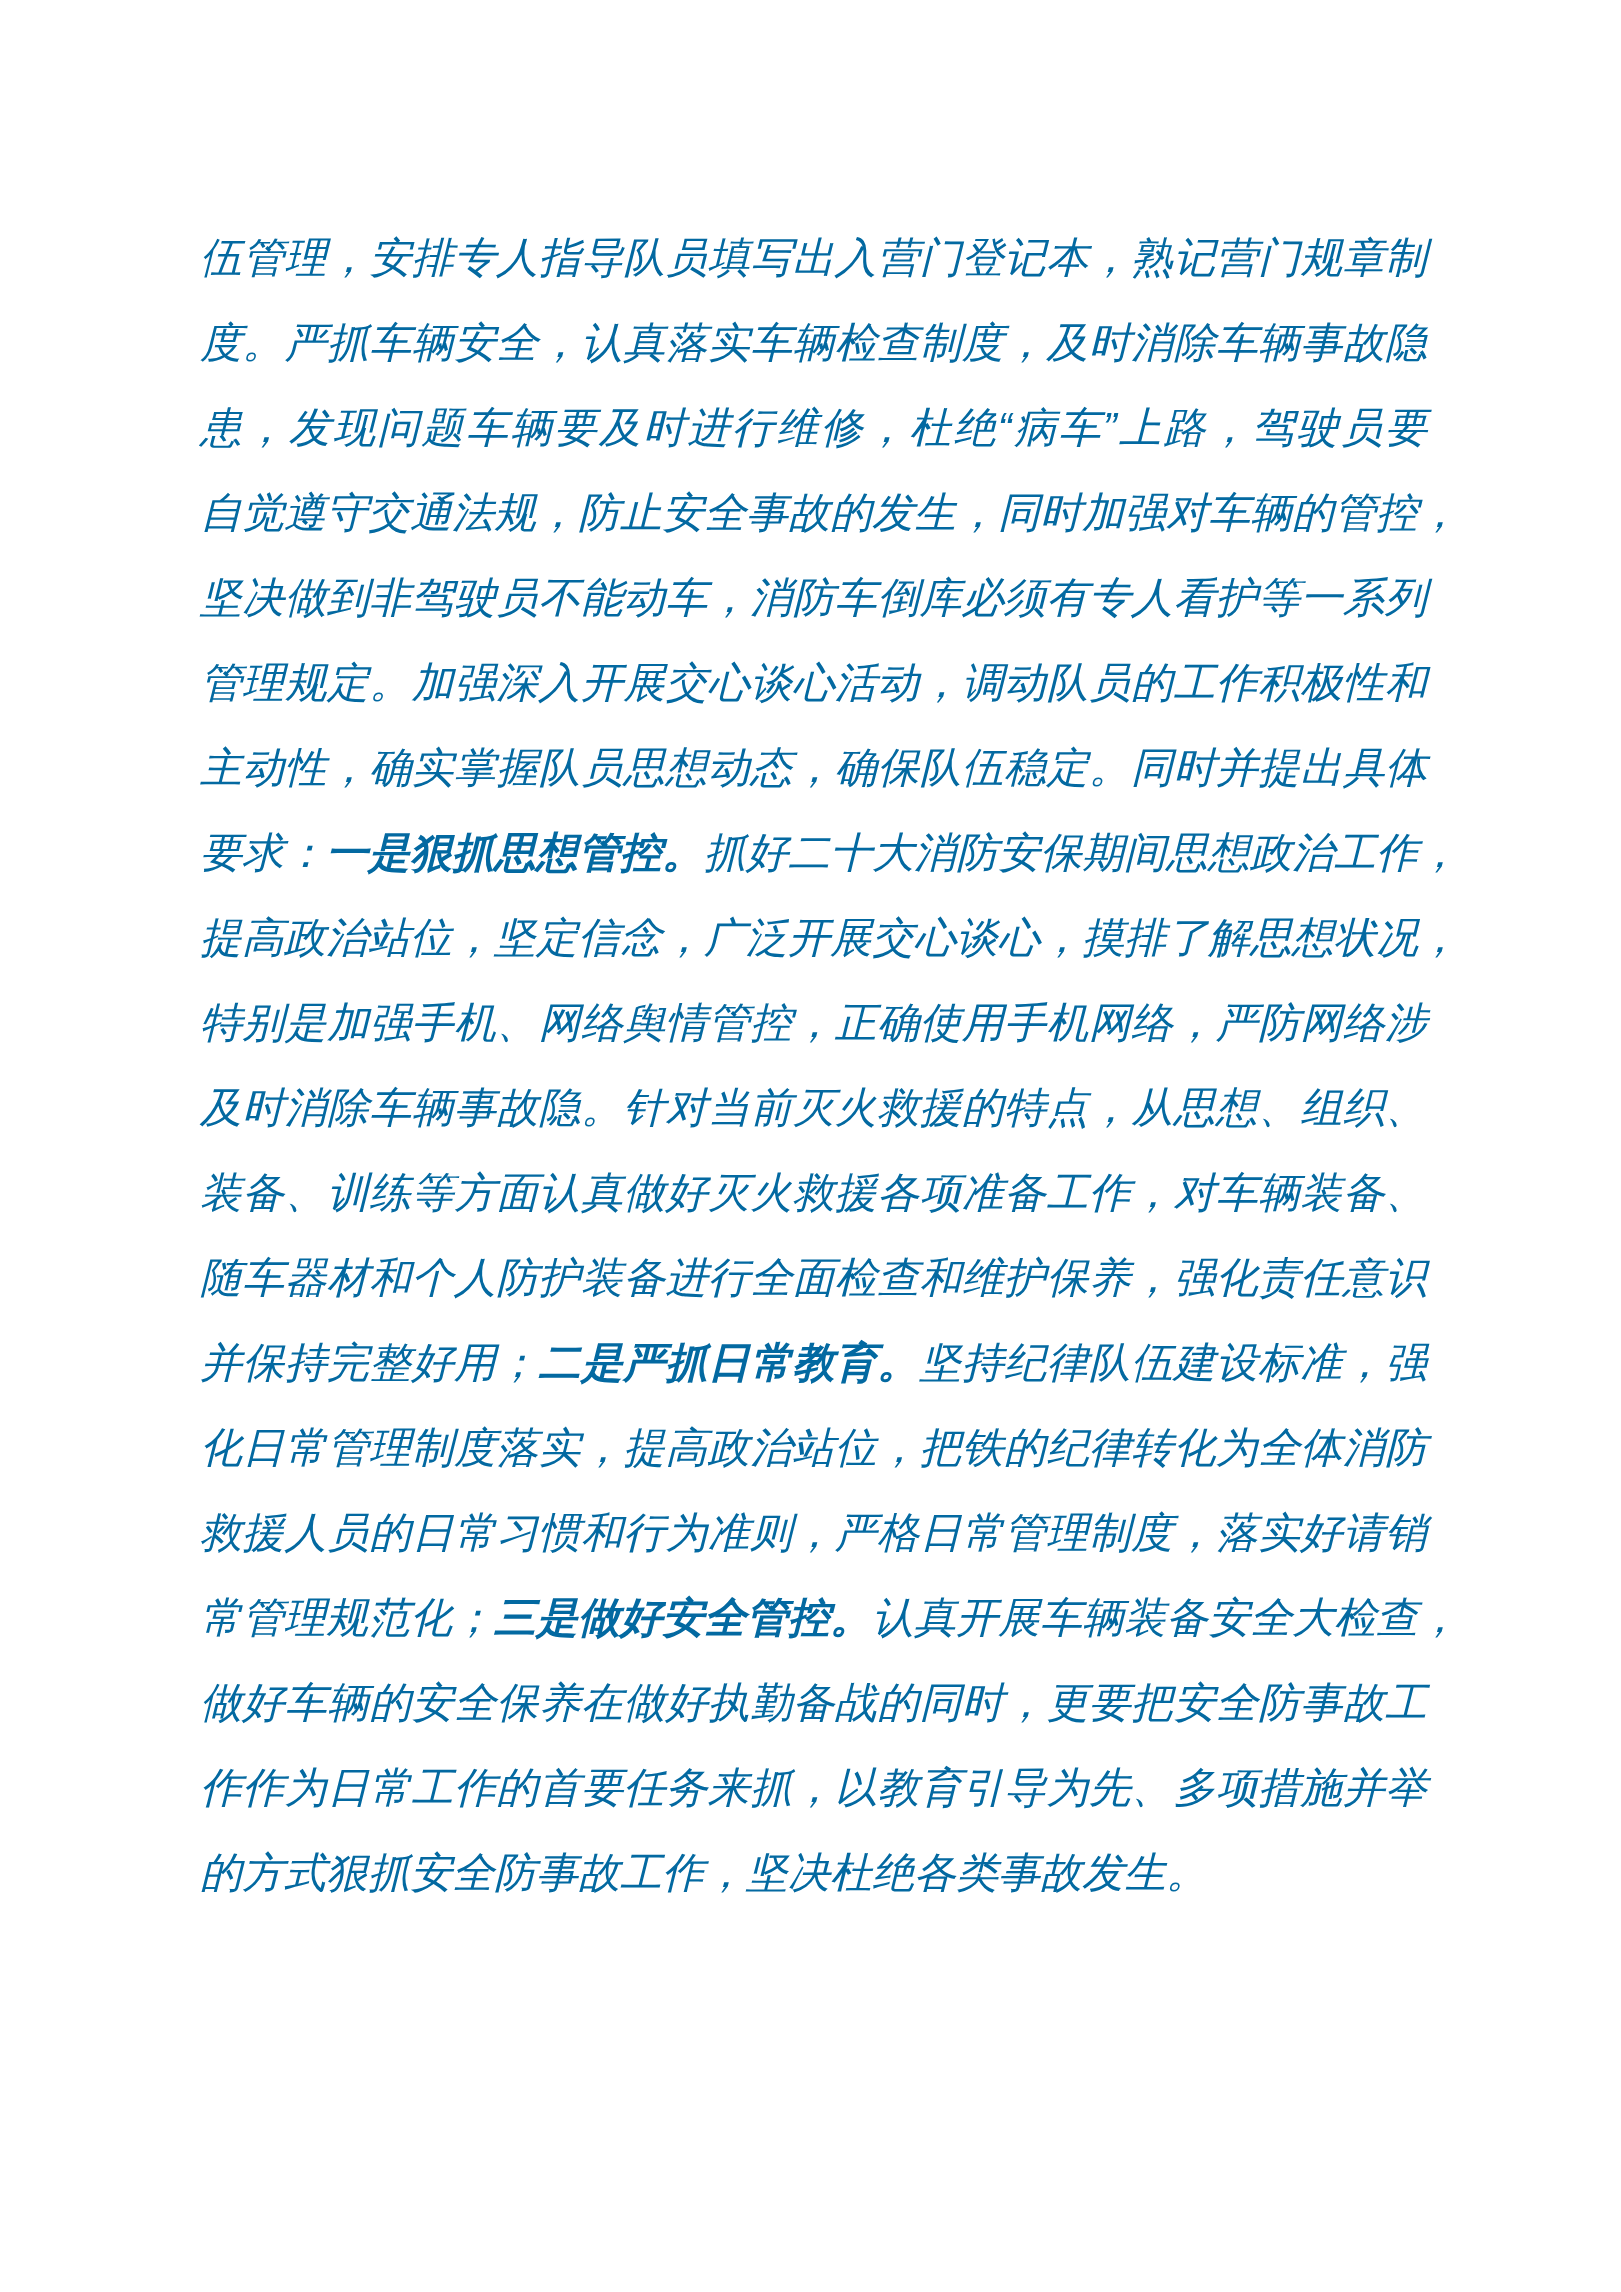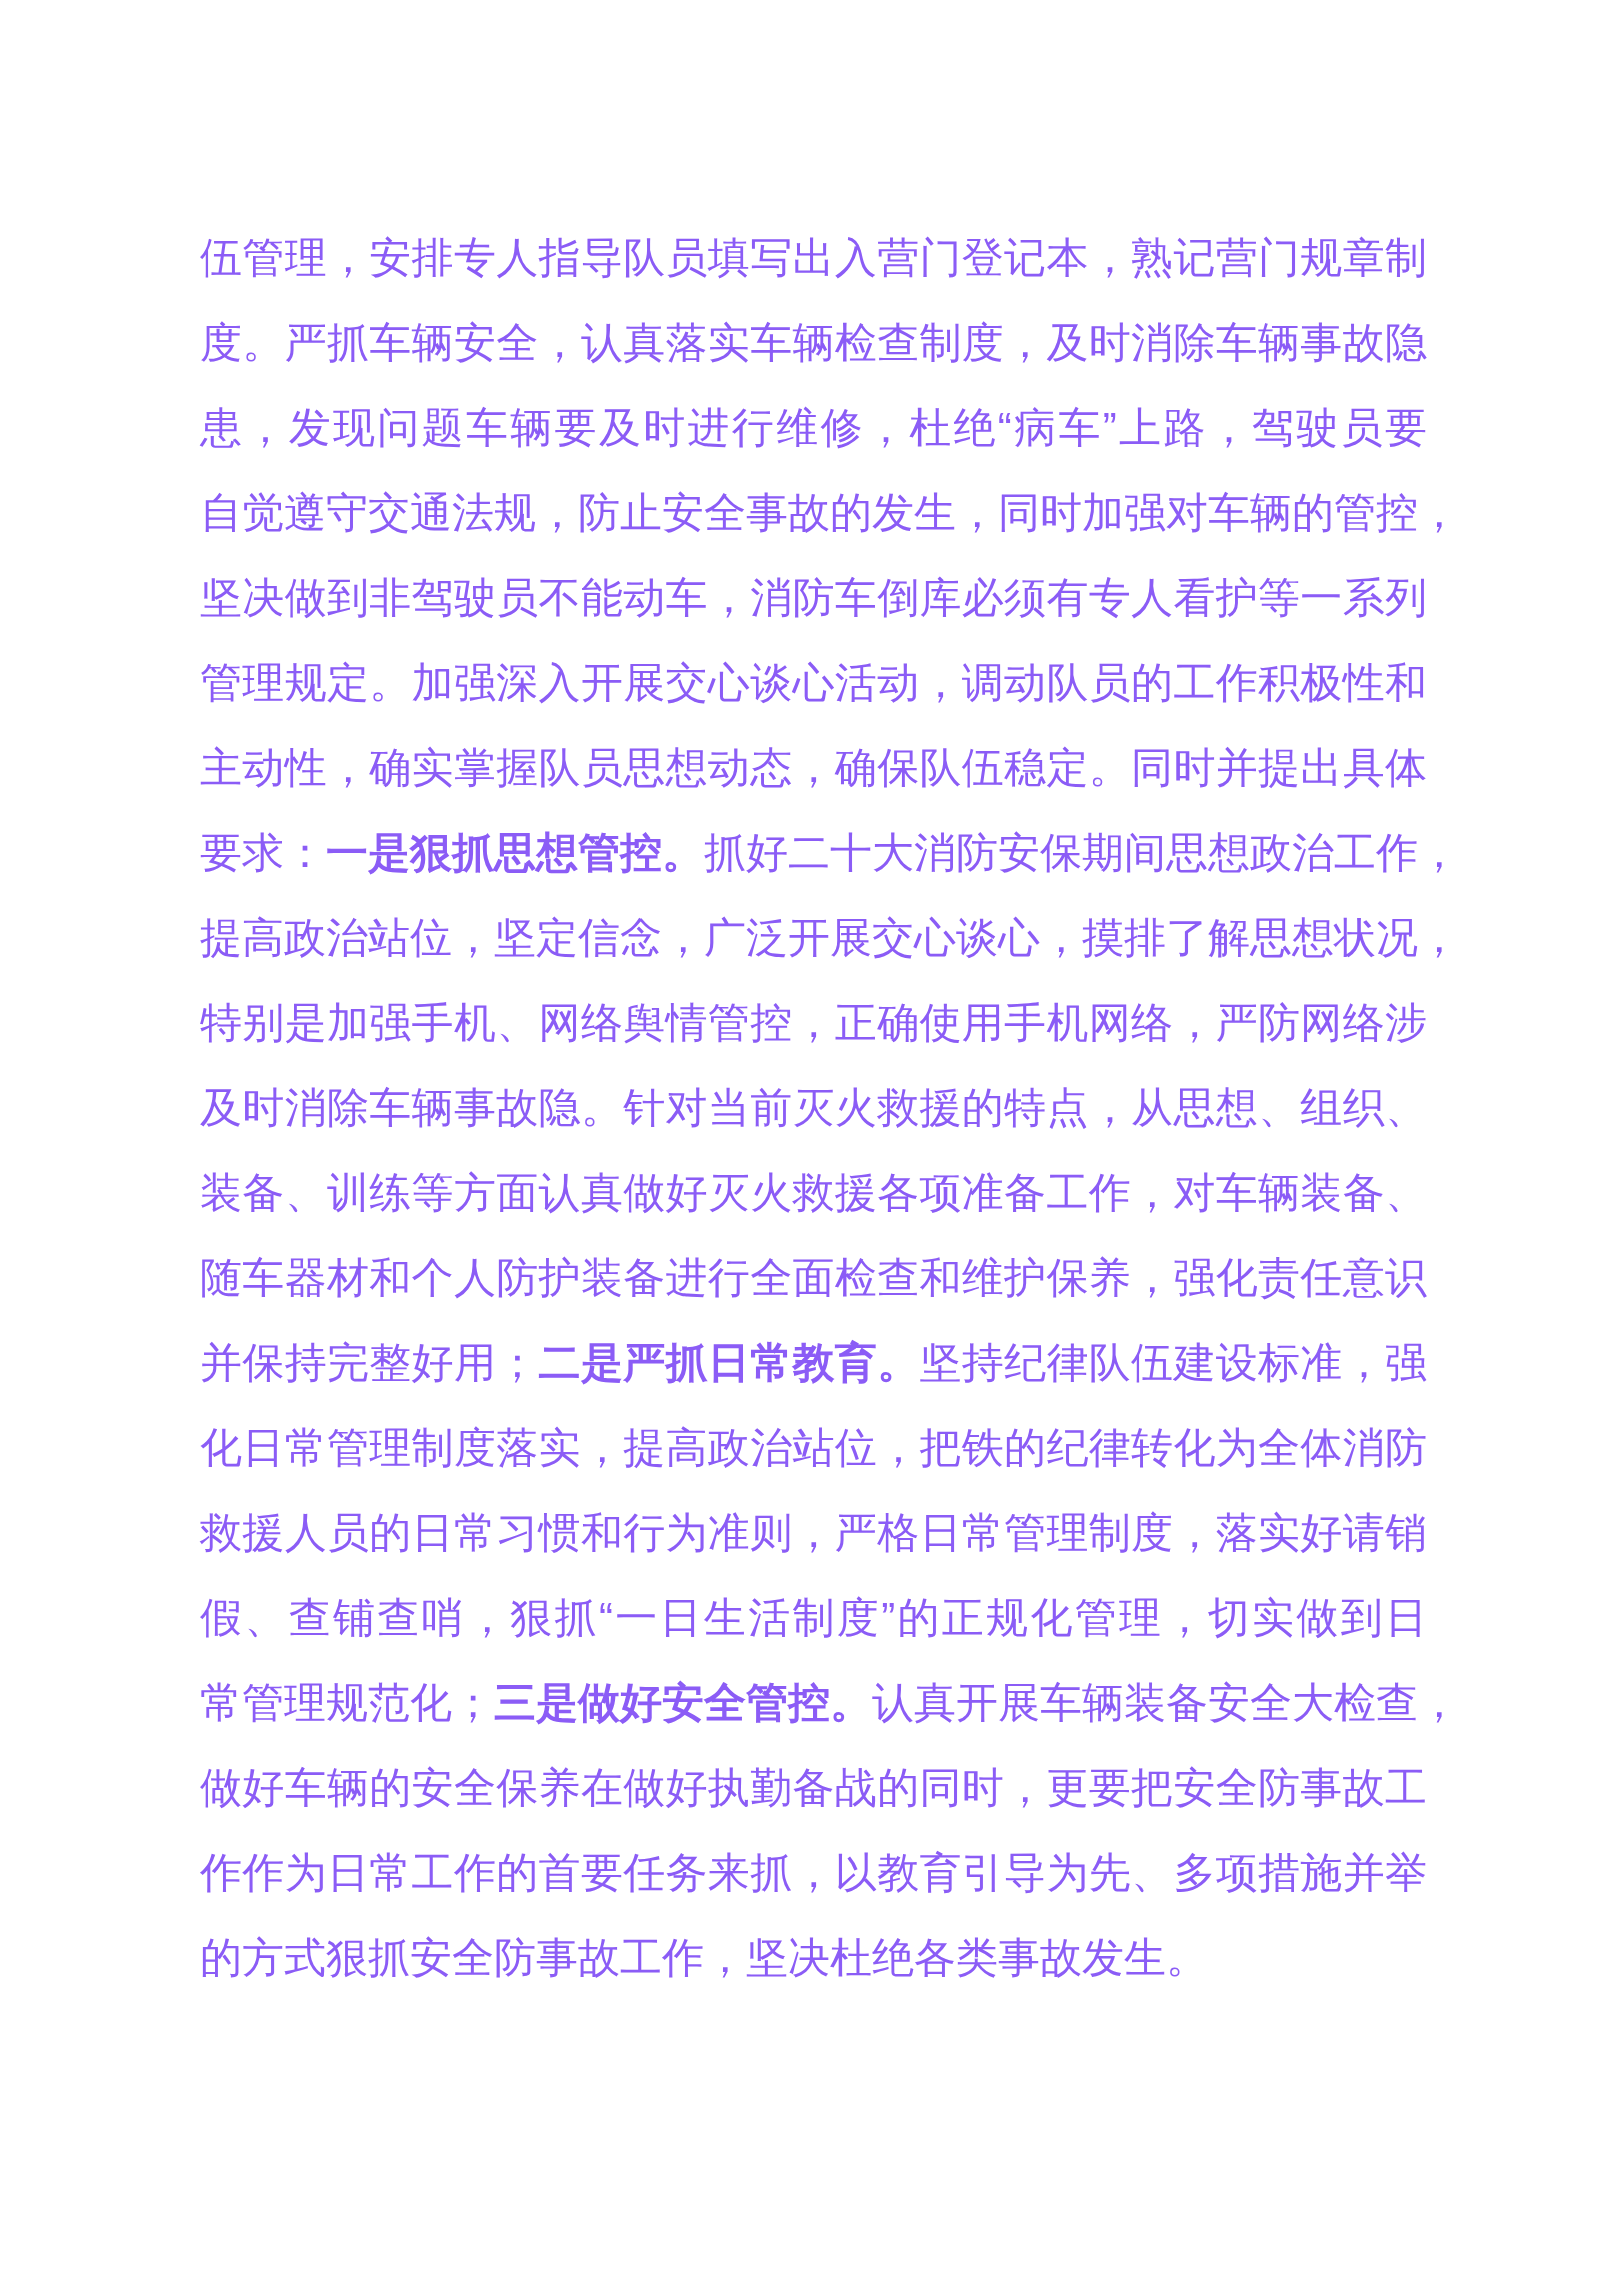--- a/index.html
+++ b/index.html
@@ -40,37 +40,36 @@
     text-align-last: left;
   }
   .line .bold {
     font-weight: 700;
   }
 </style>
 </head>
 <body style="background: rgb(255, 255, 255);">
 
 <div class="page">
-  <div class="text-block" id="paragraph" style="color: #8b5cf6;">
+  <div class="text-block" id="paragraph" style="color: #0369a1; font-style: italic;">
       <div class="line"><span class="">伍管理，安排专人指导队员填写出入营门登记本，熟记营门规章制</span></div>
       <div class="line"><span class="">度。严抓车辆安全，认真落实车辆检查制度，及时消除车辆事故隐</span></div>
       <div class="line"><span class="">患，发现问题车辆要及时进行维修，杜绝“病车”上路，驾驶员要</span></div>
       <div class="line"><span class="">自觉遵守交通法规，防止安全事故的发生，同时加强对车辆的管控，</span></div>
       <div class="line"><span class="">坚决做到非驾驶员不能动车，消防车倒库必须有专人看护等一系列</span></div>
       <div class="line"><span class="">管理规定。加强深入开展交心谈心活动，调动队员的工作积极性和</span></div>
       <div class="line"><span class="">主动性，确实掌握队员思想动态，确保队伍稳定。同时并提出具体</span></div>
       <div class="line"><span class="">要求：</span><span class="bold">一是狠抓思想管控。</span><span class="">抓好二十大消防安保期间思想政治工作，</span></div>
       <div class="line"><span class="">提高政治站位，坚定信念，广泛开展交心谈心，摸排了解思想状况，</span></div>
       <div class="line"><span class="">特别是加强手机、网络舆情管控，正确使用手机网络，严防网络涉</span></div>
       <div class="line"><span class="">及时消除车辆事故隐。针对当前灭火救援的特点，从思想、组织、</span></div>
       <div class="line"><span class="">装备、训练等方面认真做好灭火救援各项准备工作，对车辆装备、</span></div>
       <div class="line"><span class="">随车器材和个人防护装备进行全面检查和维护保养，强化责任意识</span></div>
       <div class="line"><span class="">并保持完整好用；</span><span class="bold">二是严抓日常教育。</span><span class="">坚持纪律队伍建设标准，强</span></div>
       <div class="line"><span class="">化日常管理制度落实，提高政治站位，把铁的纪律转化为全体消防</span></div>
       <div class="line"><span class="">救援人员的日常习惯和行为准则，严格日常管理制度，落实好请销</span></div>
-      <div class="line"><span class="">假、查铺查哨，狠抓“一日生活制度”的正规化管理，切实做到日</span></div>
       <div class="line"><span class="">常管理规范化；</span><span class="bold">三是做好安全管控。</span><span class="">认真开展车辆装备安全大检查，</span></div>
       <div class="line"><span class="">做好车辆的安全保养在做好执勤备战的同时，更要把安全防事故工</span></div>
       <div class="line"><span class="">作作为日常工作的首要任务来抓，以教育引导为先、多项措施并举</span></div>
       <div class="line last"><span class="">的方式狠抓安全防事故工作，坚决杜绝各类事故发生。</span></div>
     </div>
 </div>
 
 
 </body></html>

